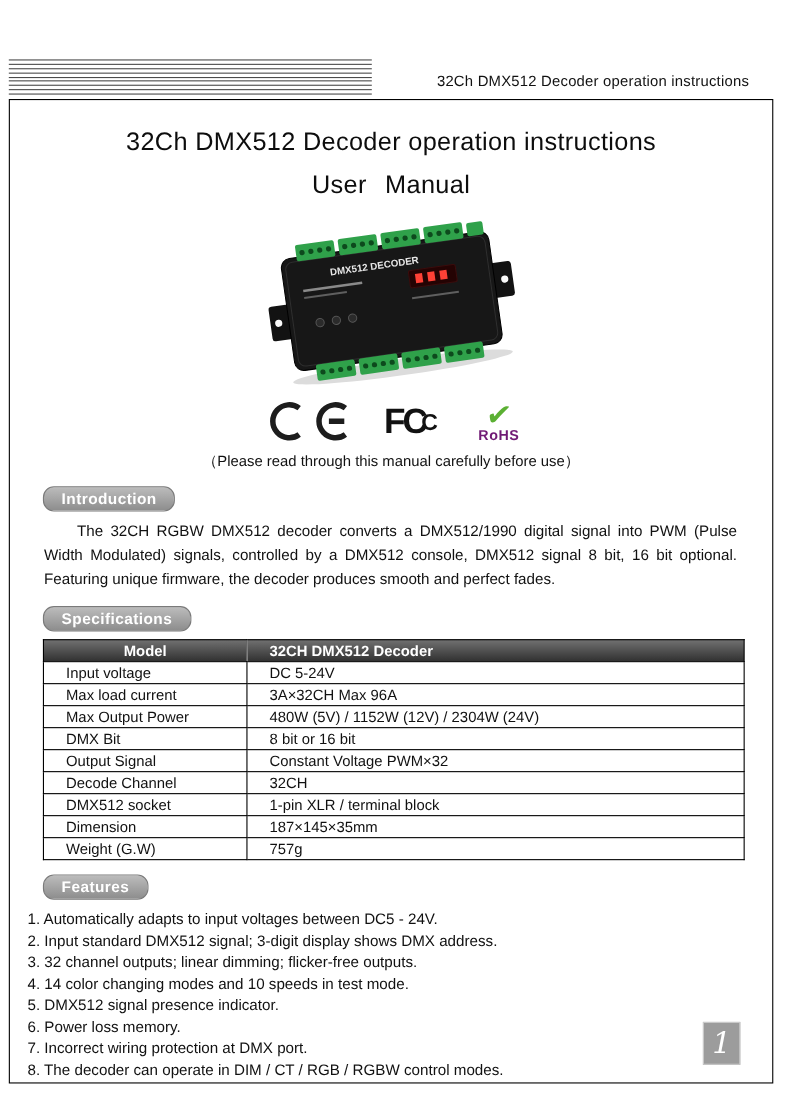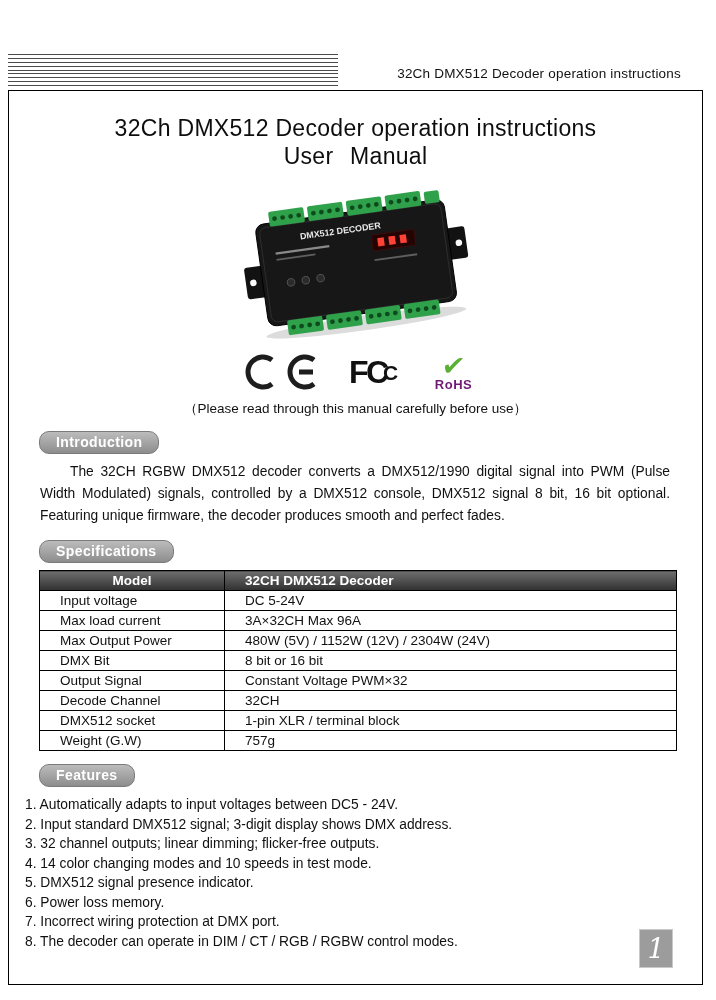--- a/index.html
+++ b/index.html
@@ -14,21 +14,21 @@
   .stripes { position:absolute; left:0; bottom:2px; width:330px; height:32px;
              display:flex; flex-direction:column; justify-content:space-between; }
   .stripes i { display:block; height:1px; background:#4a4a4a; }
   .doc-header-title { position:absolute; right:22px; bottom:7px; font-size:13.5px; letter-spacing:.2px; }
 
   
   .frame { position:absolute; left:8px; right:9px; top:90px; bottom:15px;
            border:1px solid #000; padding-top:24px; }
 
   .title { text-align:center; font-size:23px; line-height:27px; letter-spacing:.3px; color:#0d0d0d; }
-  .title.l2 { word-spacing:10px; margin-top:1px; }
+  .title.l2 { word-spacing:10px; margin-top:12px; }
 
   .figure { width:260px; height:168px; margin:6px auto 0; display:block; }
 
   .certs { display:flex; justify-content:center; align-items:center; gap:24px; height:48px; margin-top:4px; }
   .rohs-wrap { display:flex; flex-direction:column; align-items:center; line-height:1; }
   .rohs-check { color:#5bb033; font-size:27px; font-weight:bold; transform:skewX(-8deg); }
   .rohs-text  { color:#701a75; font-size:13px; font-weight:bold; letter-spacing:.5px; margin-top:-2px; }
 
   .notice { text-align:center; font-size:13.5px; margin-top:4px; }
 
@@ -191,20 +191,24 @@
           </tr>
         <tr>
             <td class="c1">Decode Channel</td>
             <td>32CH</td>
           </tr>
         <tr>
             <td class="c1">DMX512 socket</td>
             <td>1-pin XLR / terminal block</td>
           </tr>
         <tr>
+            <td class="c1">Dimension</td>
+            <td>187×145×35mm</td>
+          </tr>
+        <tr>
             <td class="c1">Weight (G.W)</td>
             <td>757g</td>
           </tr>
       </tbody>
     </table>
 
     <div><span class="badge">Features</span></div>
     <ul class="features-list">
       <li>1. Automatically adapts to input voltages between DC5 - 24V.</li>
       <li>2. Input standard DMX512 signal; 3-digit display shows DMX address.</li>

